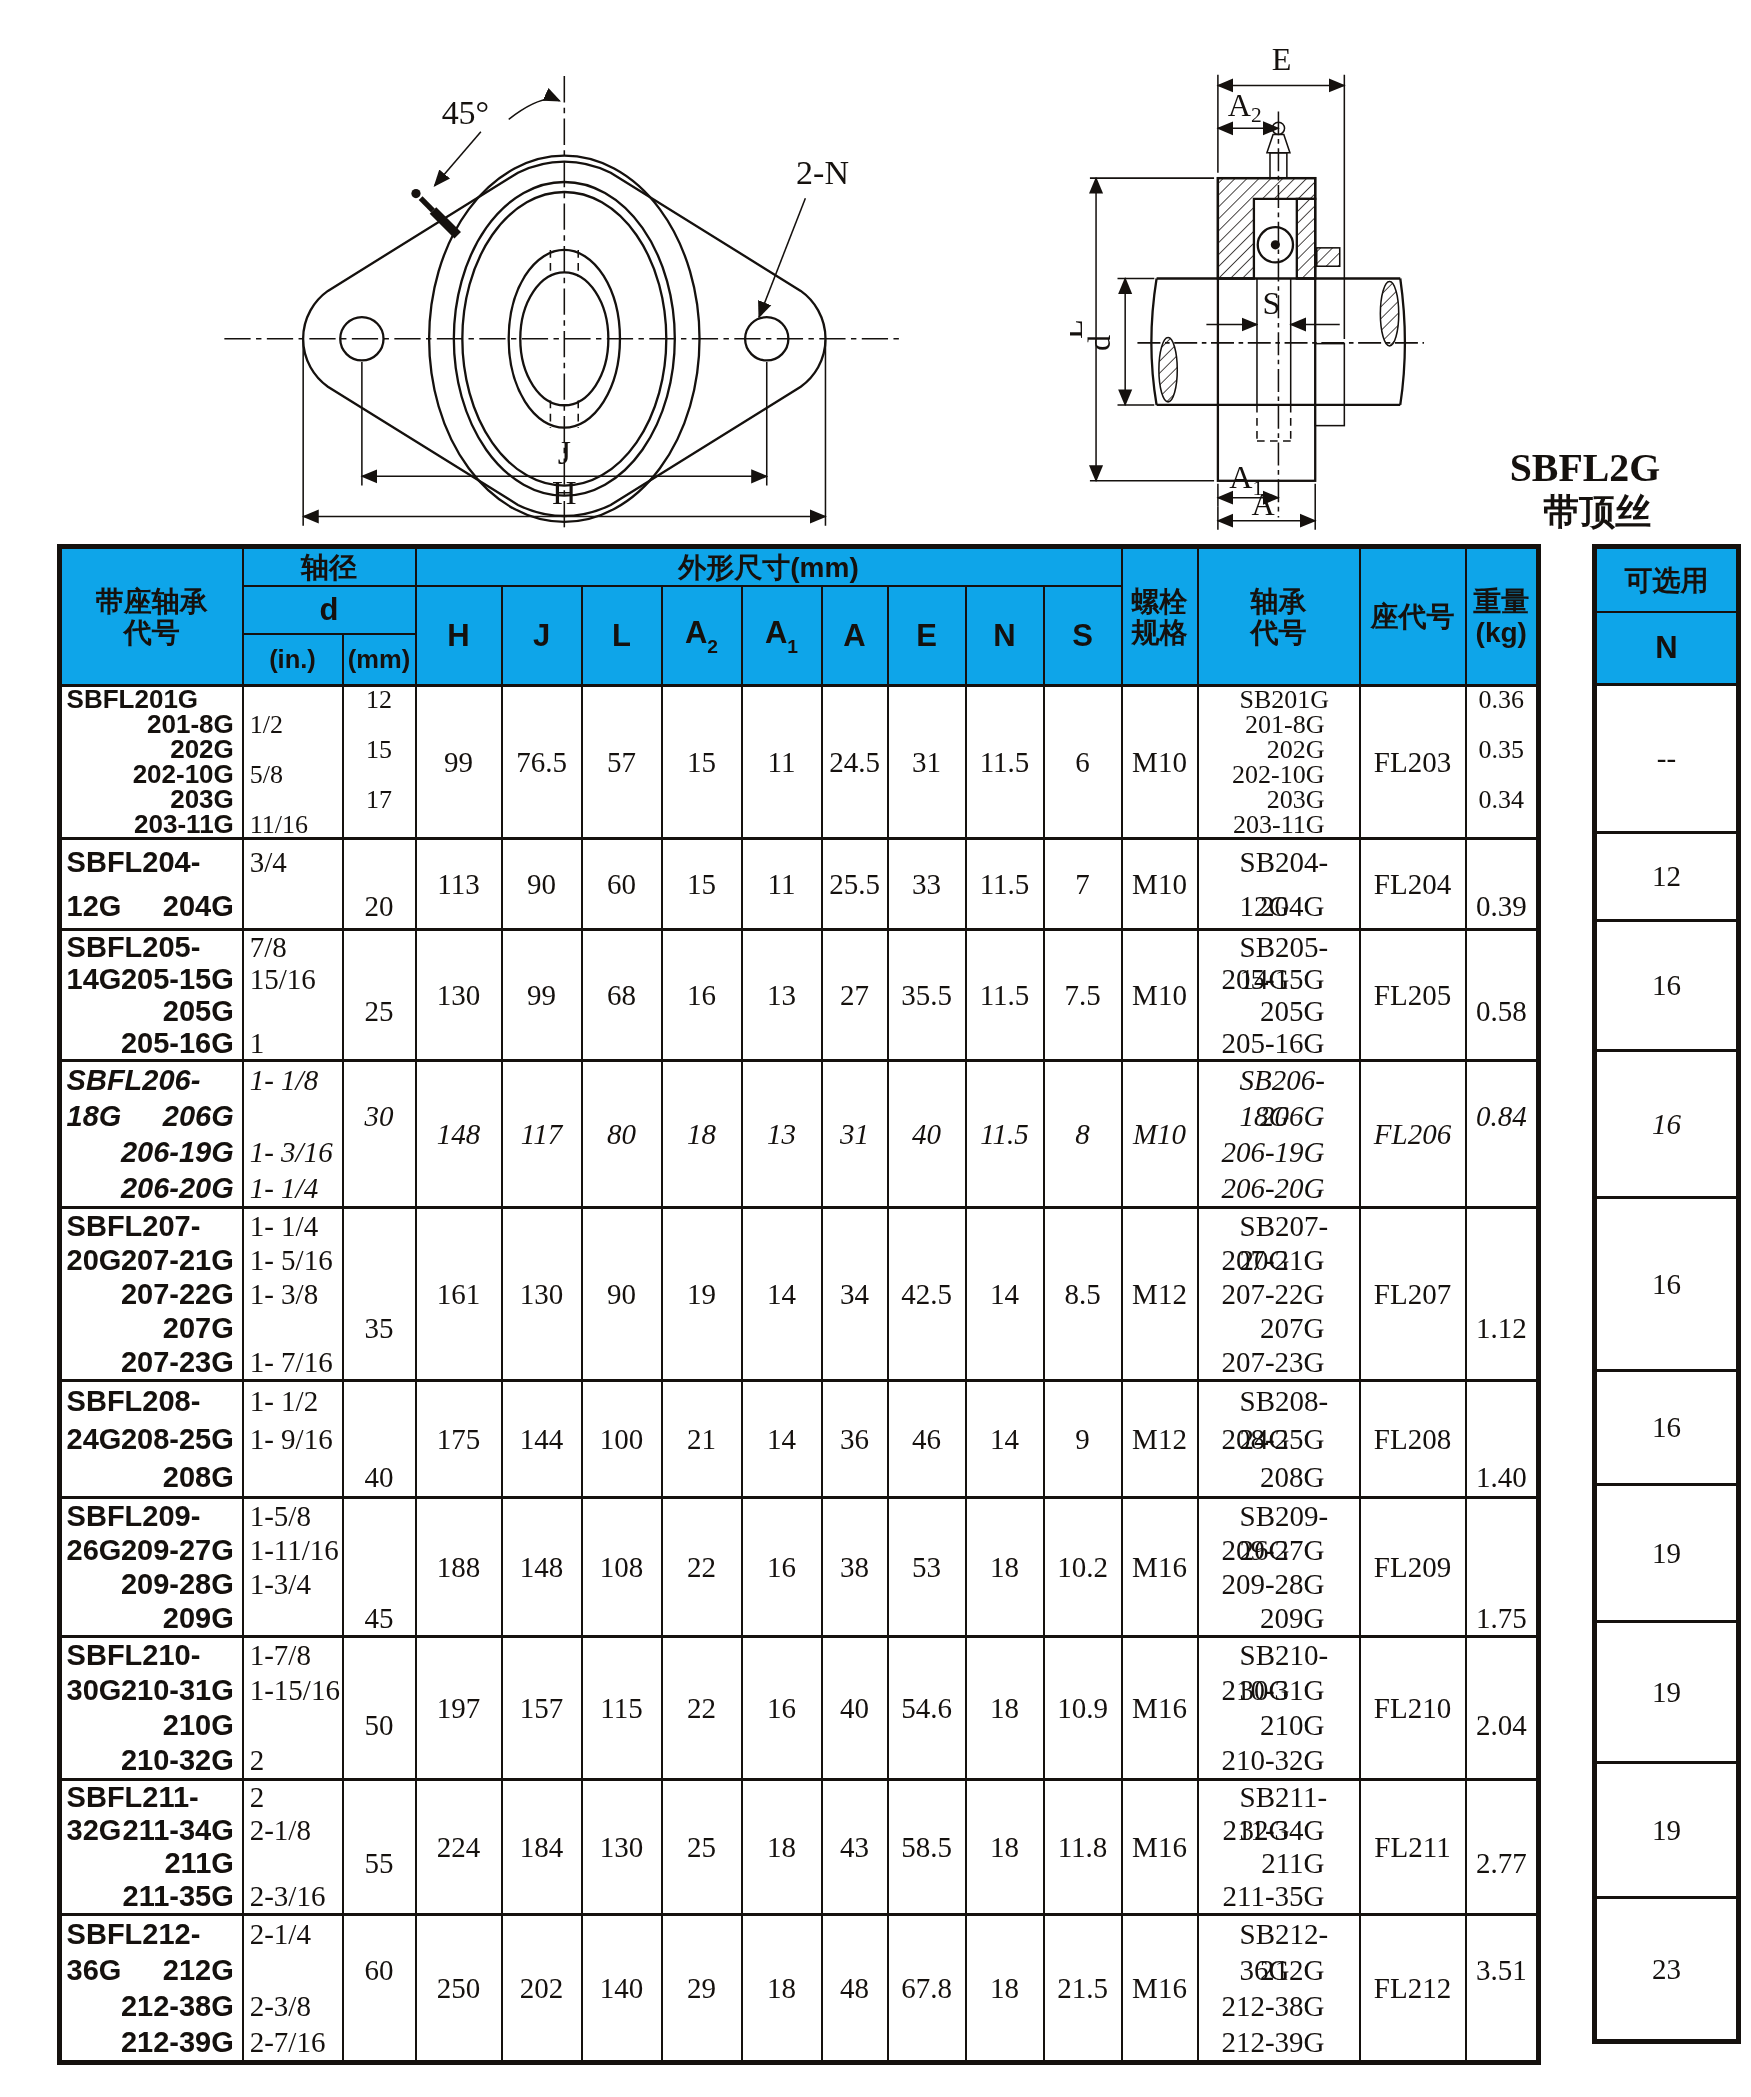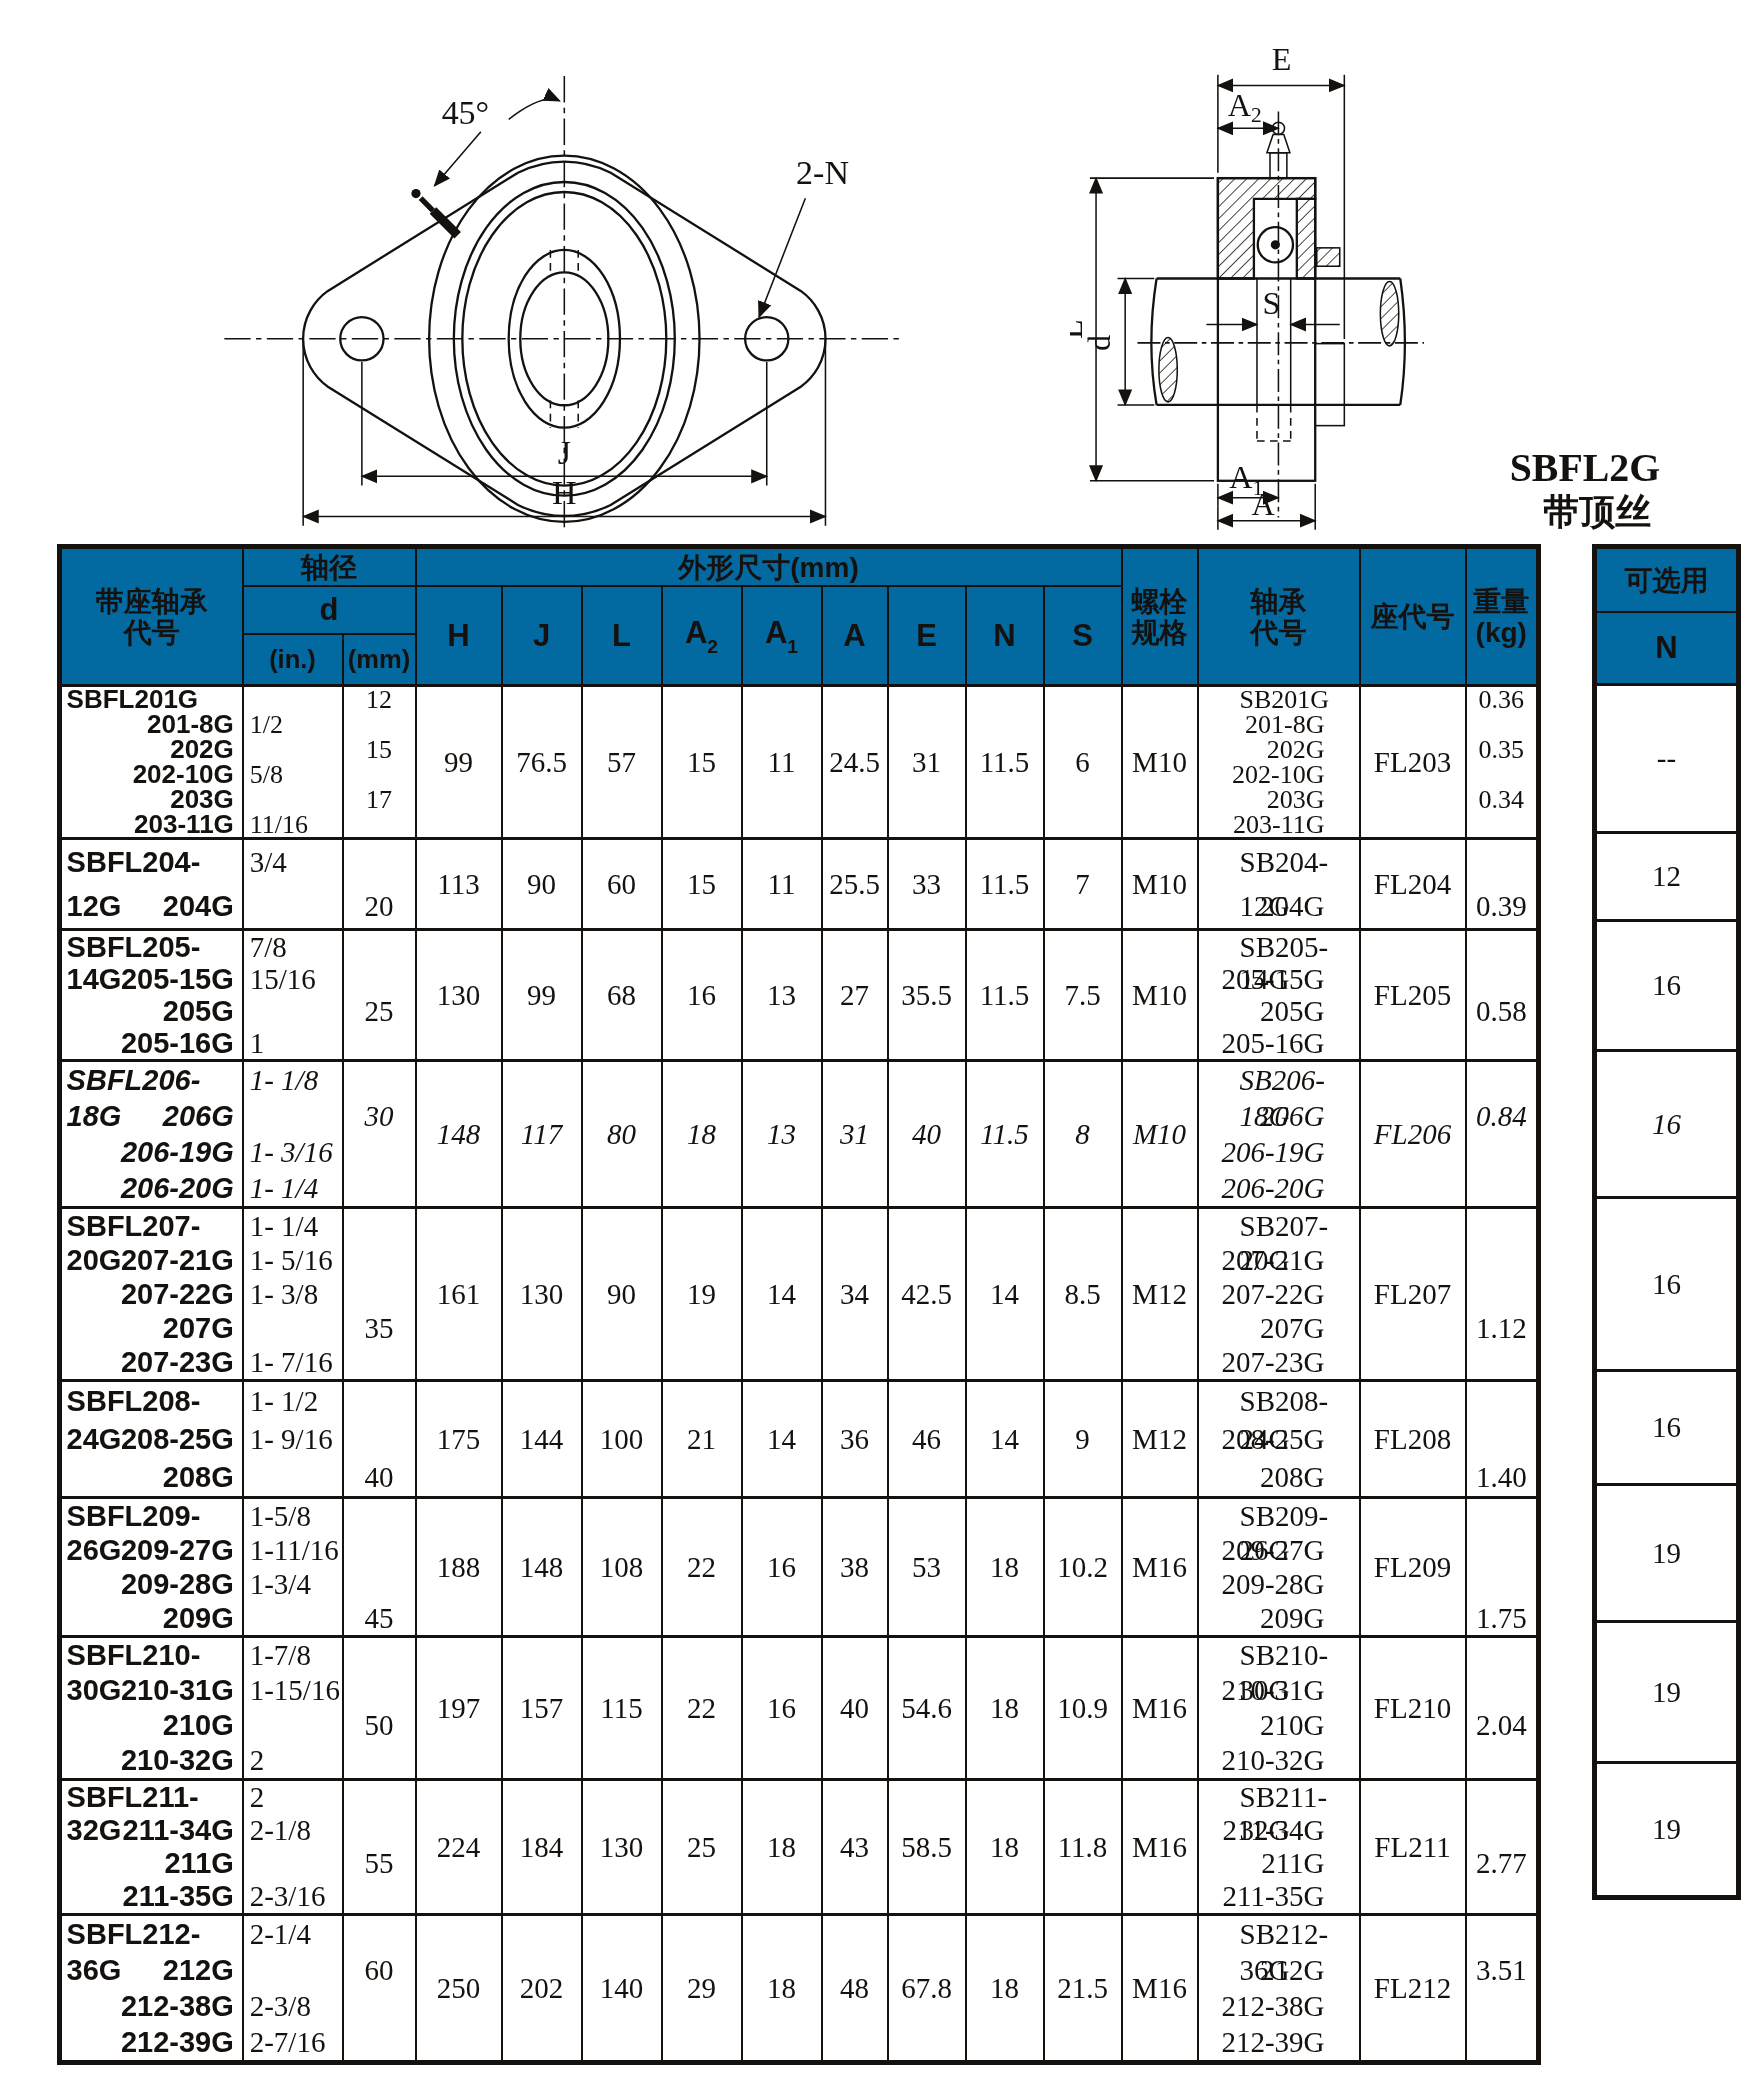--- a/index.html
+++ b/index.html
@@ -8,21 +8,21 @@
   .draw{position:absolute;}
   
   table.main{position:absolute;left:57px;top:544px;border-collapse:collapse;table-layout:fixed;
              border:5.4px solid #15110e;}
   table.opt{position:absolute;left:1592px;top:544px;border-collapse:collapse;table-layout:fixed;
             border:5.4px solid #15110e;}
   td{border:2.3px solid #15110e;padding:0;vertical-align:middle;text-align:center;overflow:hidden;}
   tr.hdr1 td{height:36px;}
   tr.hdr2 td{height:46px;}
   tr.hdr3 td{height:49px;}
-  .hbg{background:#0369a1;}
+  .hbg{background:#0ea5e9;}
   .hcn{font-weight:bold;font-size:28px;line-height:31px;}
   .hlet{font-weight:bold;font-size:31px;}
   .hunit{font-weight:bold;font-size:25.5px;}
   sub{font-size:0.62em;position:relative;top:0.15em;}
   tr.drow td{border-top:3.9px solid #15110e;}
   .serif{font-family:"Liberation Serif",serif;font-size:29px;}
   .codecell{font-weight:bold;font-size:29px;}
   .bearcell{font-family:"Liberation Serif",serif;font-size:29px;}
   .lv{width:100%;}
   .ll{text-align:left;padding-left:4.6px;box-sizing:border-box;}
@@ -692,15 +692,18 @@
       </tr>
   <tr class="drow r7">
         <td class="serif">19</td>
       </tr>
   <tr class="drow r8">
         <td class="serif">19</td>
       </tr>
   <tr class="drow r9">
         <td class="serif">19</td>
       </tr>
+  <tr class="drow r10">
+        <td class="serif">23</td>
+      </tr>
 </tbody>
 </table>
 
 
 </body></html>

